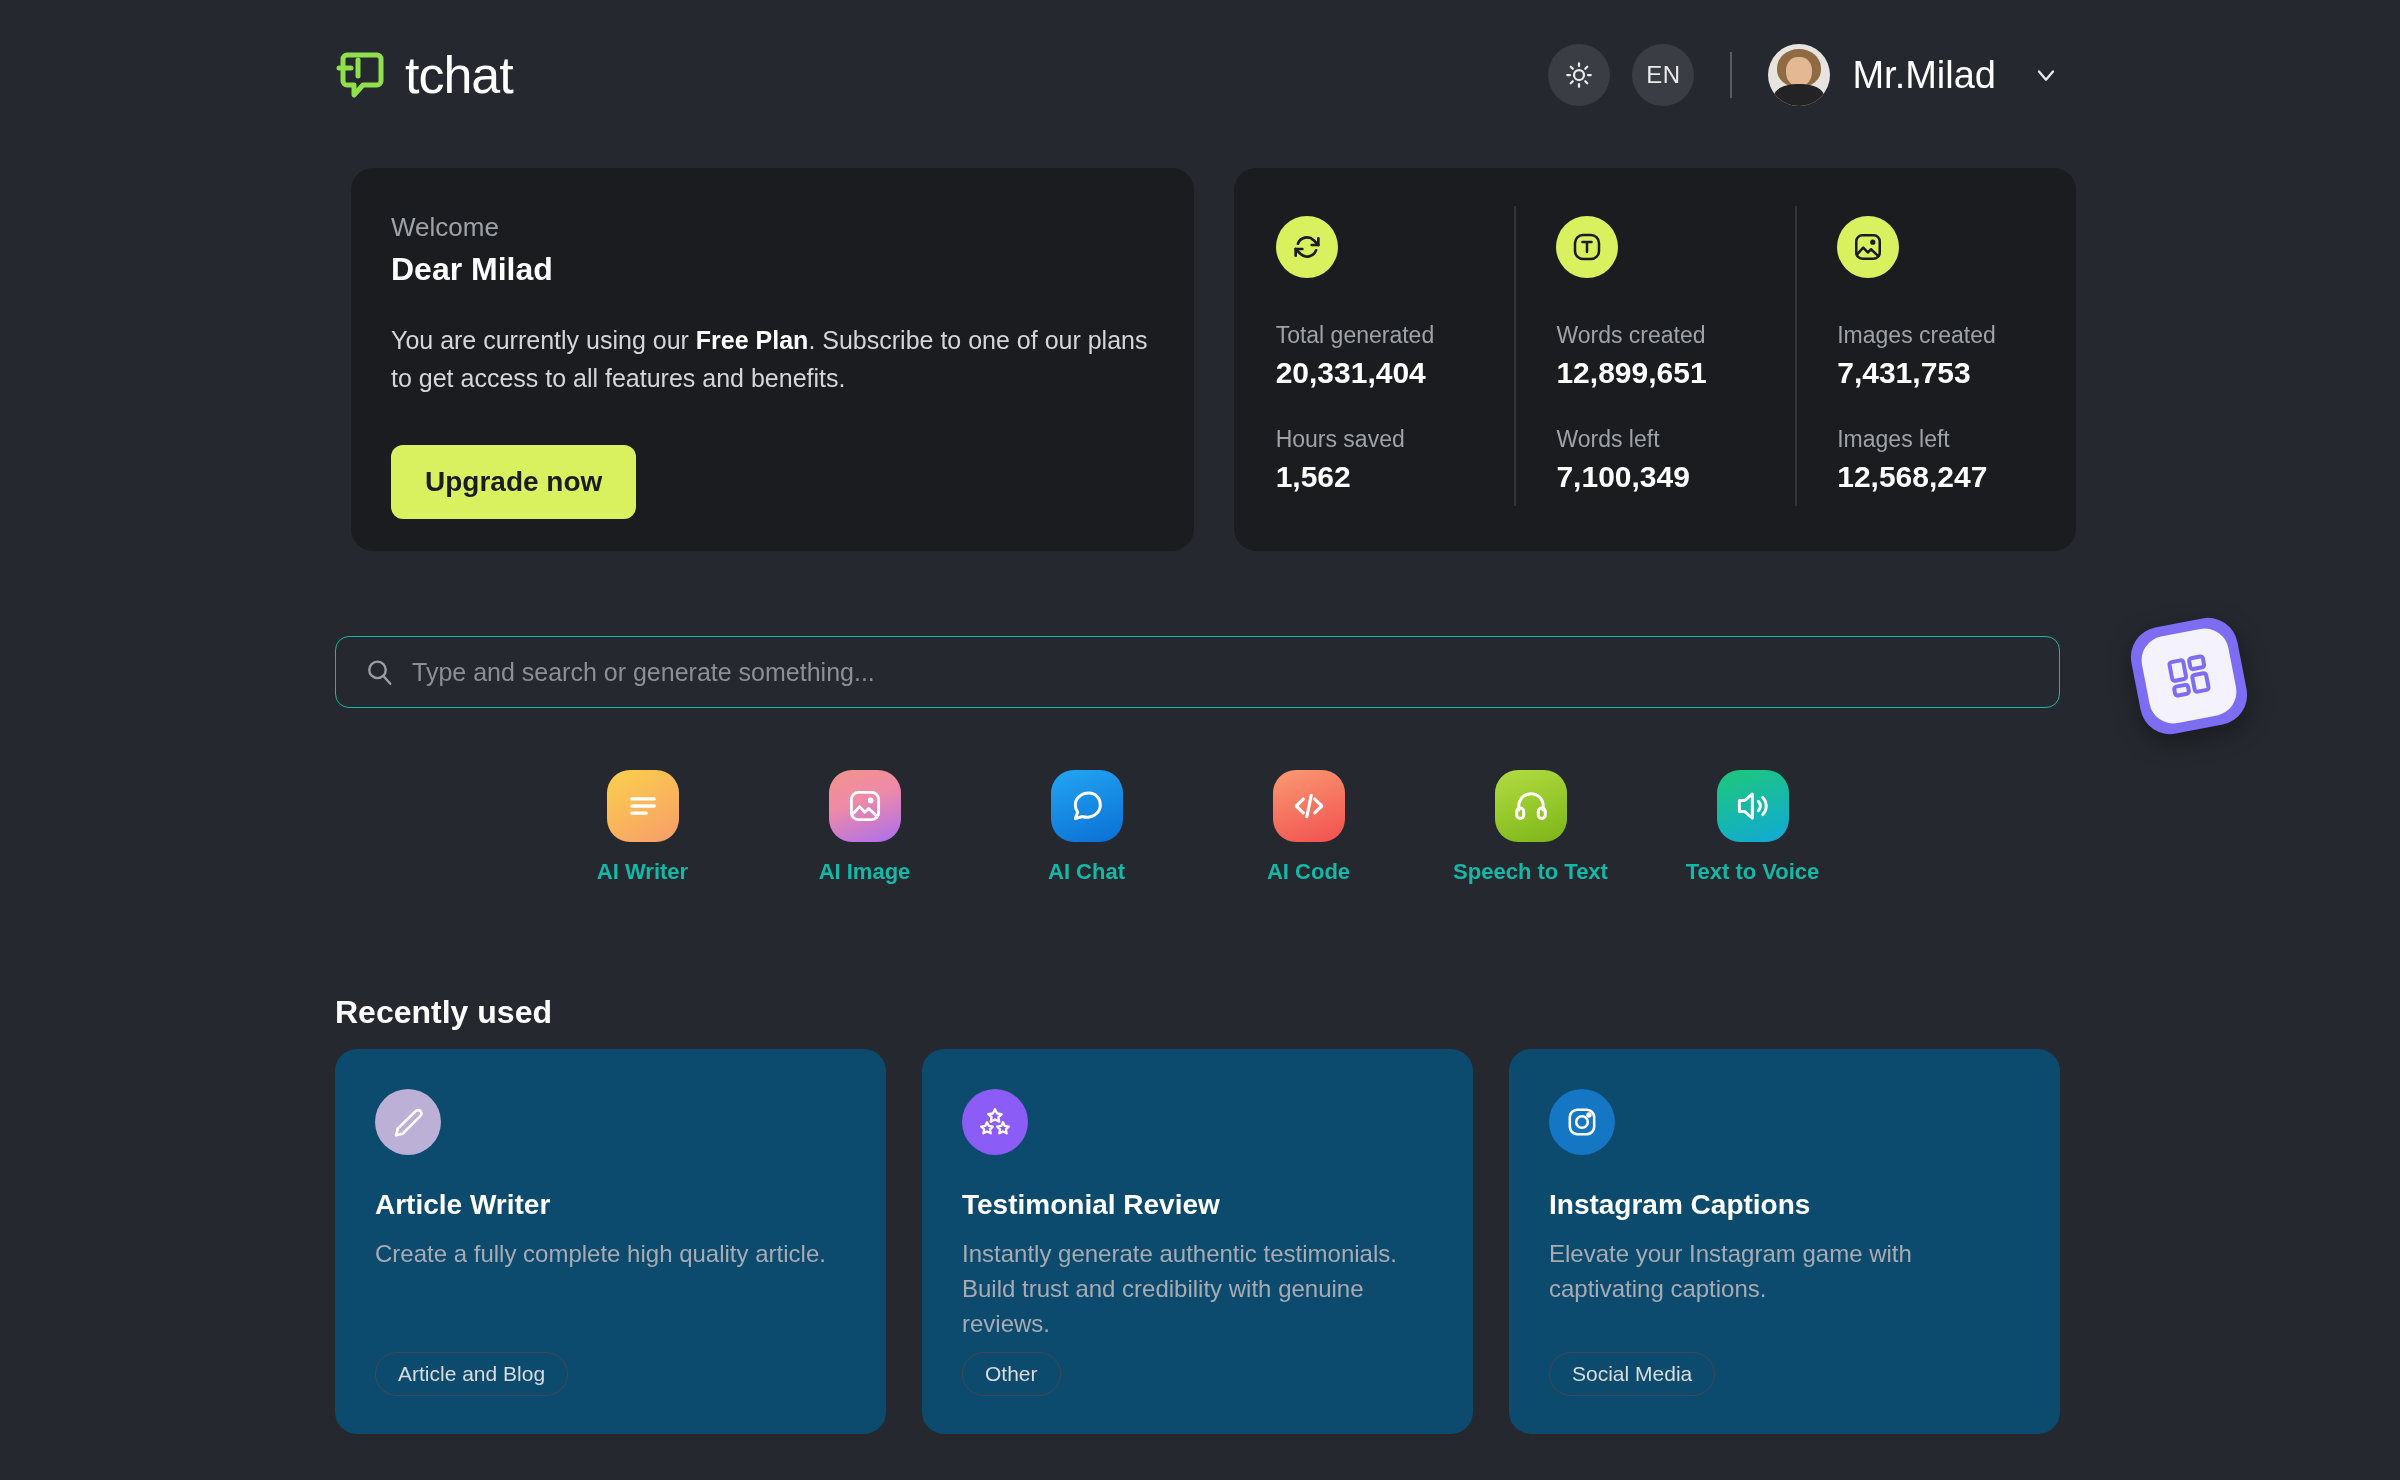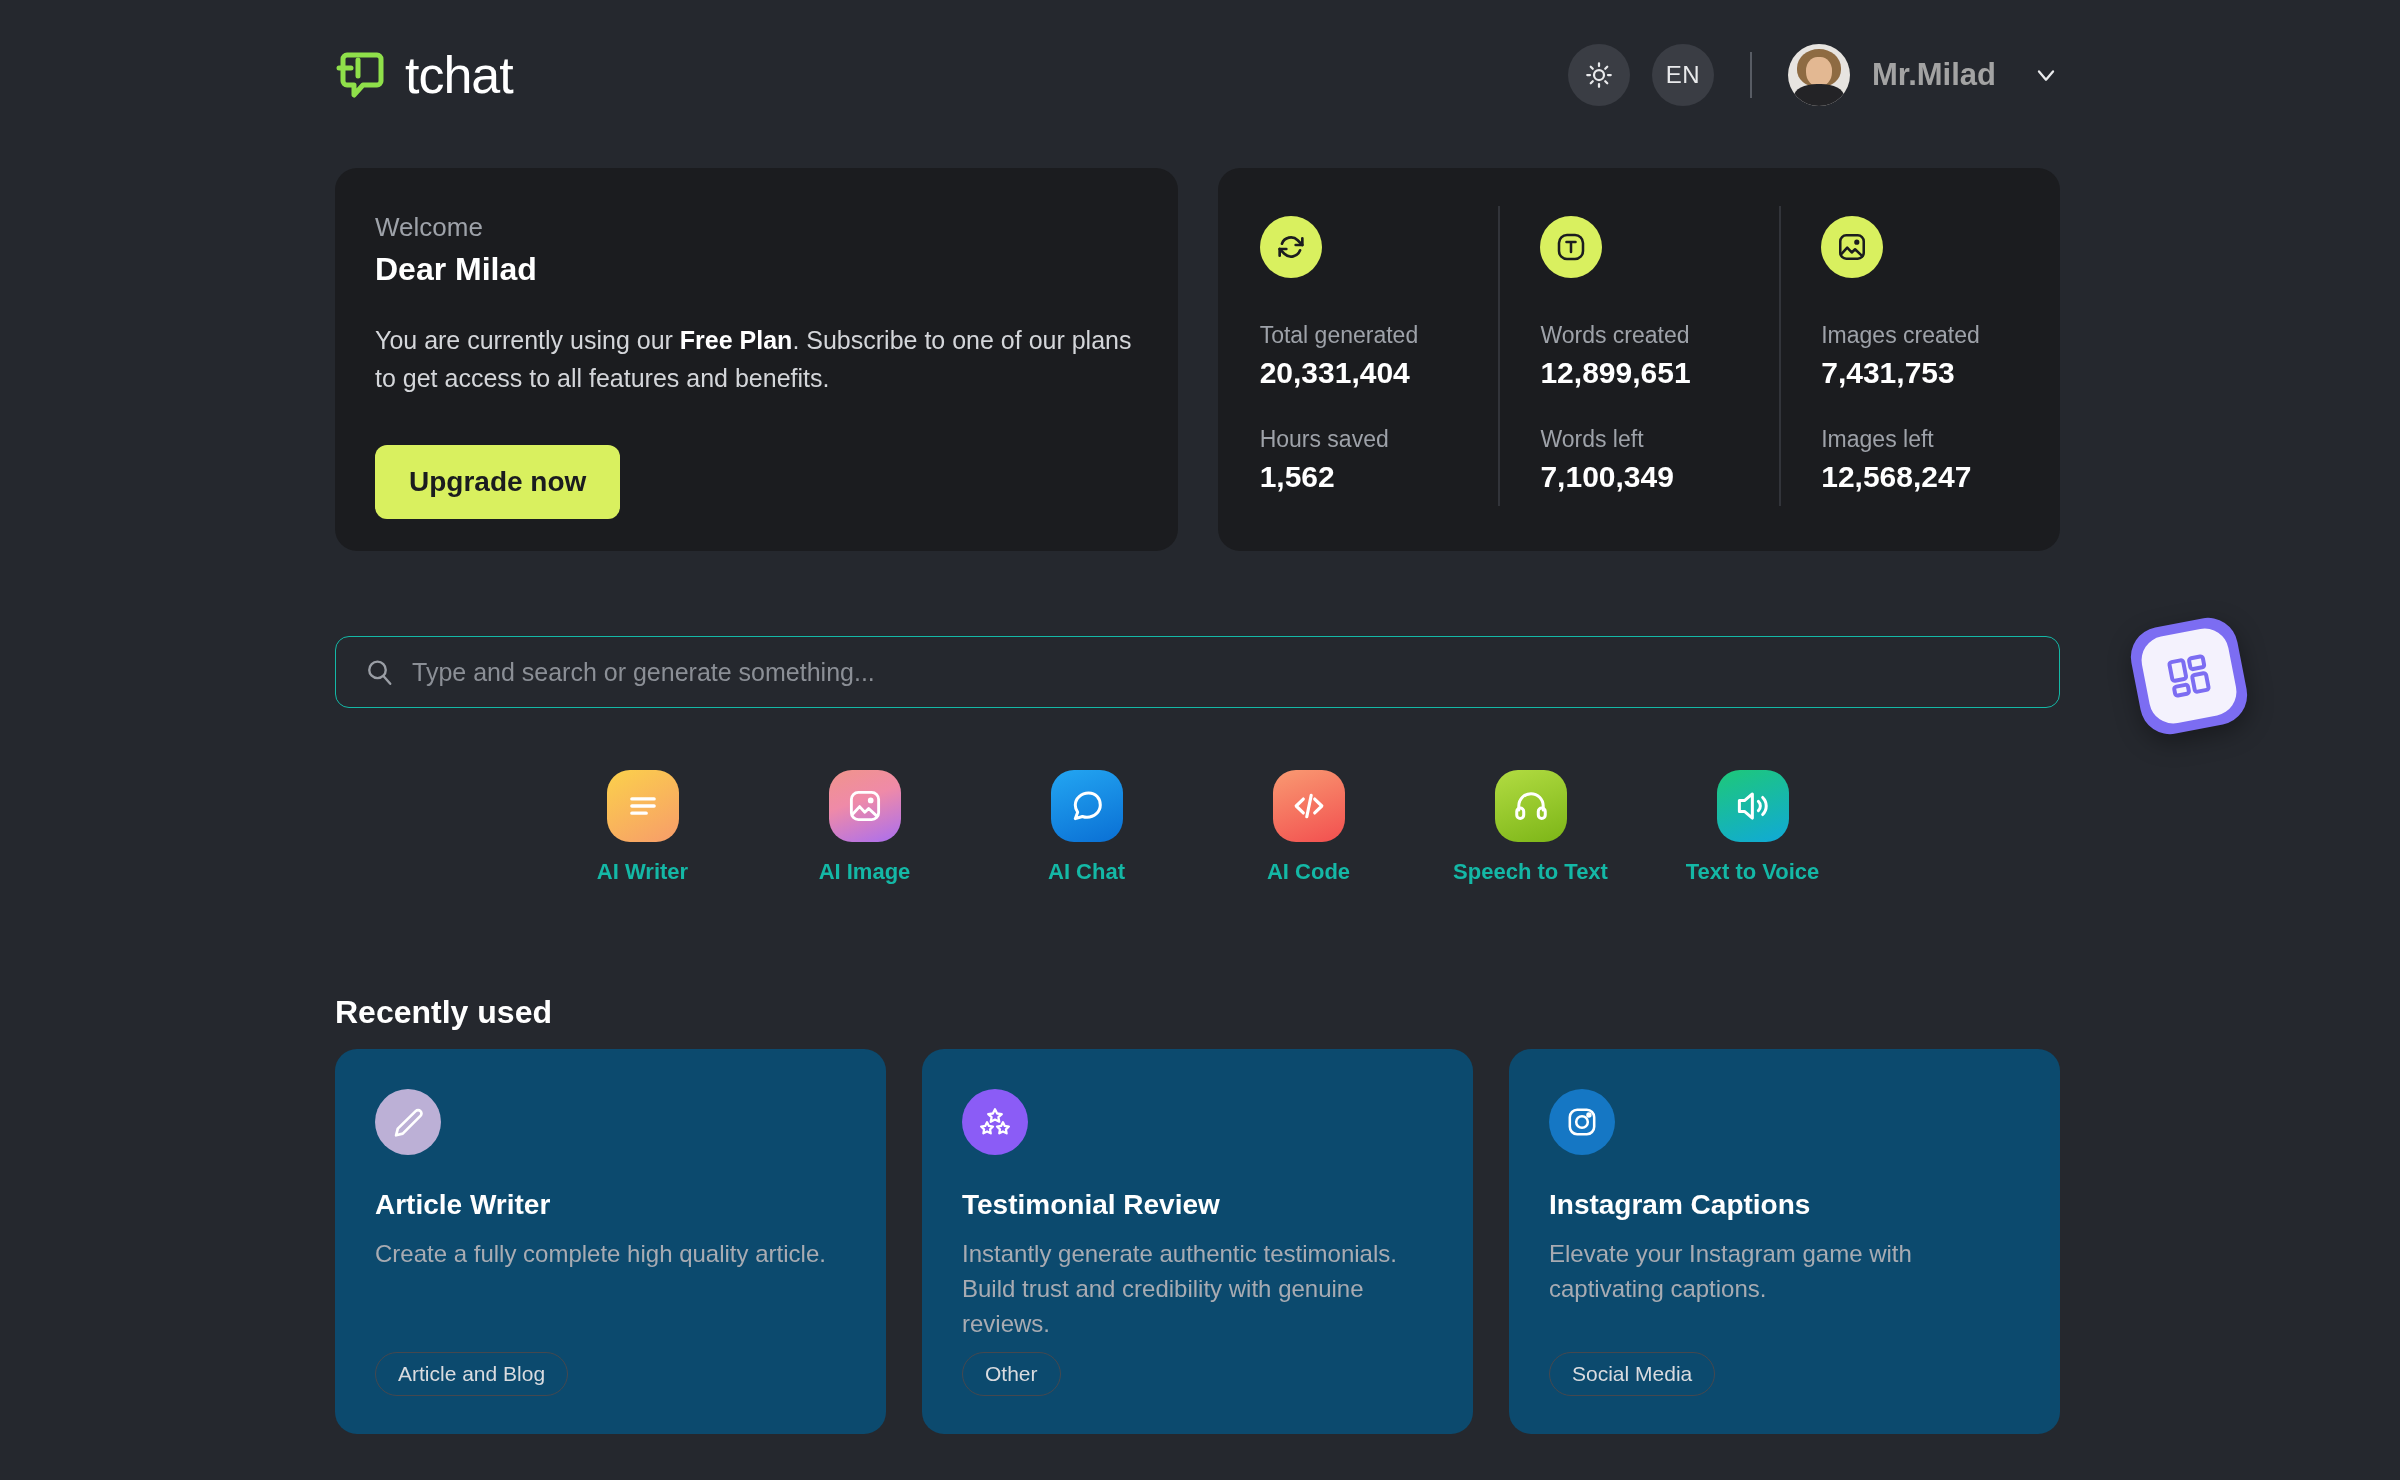--- a/index.html
+++ b/index.html
@@ -36,26 +36,26 @@
   .avatar {
     width:62px; height:62px; border-radius:50%;
     background:#e7e4e0; overflow:hidden; position:relative; flex:none;
   }
   .avatar .hair { position:absolute; left:9px; top:5px; width:44px; height:38px;
     background:#8e6b42; border-radius:50% 50% 45% 45%; }
   .avatar .face { position:absolute; left:18px; top:13px; width:26px; height:30px;
     background:#e3b892; border-radius:46% 46% 52% 52%; }
   .avatar .body { position:absolute; left:6px; bottom:-4px; width:50px; height:26px;
     background:#232326; border-radius:46% 46% 0 0; }
-  .username { font-size:31px; color:#a3a3a3; font-weight:700; }
+  .username { font-size:38px; color:#ffffff; font-weight:400; }
   .chev { width:28px; height:28px; margin-left:14px; cursor:pointer; }
 
   
   .cards-row {
-    position:absolute; top:168px; left:335px;
+    position:absolute; top:168px; left:351px;
     width:1725px; display:flex; gap:40px;justify-content:space-between;
   }
   .card { background:#1b1c1f; border-radius:22px; }
 
   .welcome-card { width:845px; height:383px; padding:44px 44px 0 40px; }
   .wc-hello { font-size:26px; color:#9ea2a9; margin-bottom:8px; }
   .wc-name { font-size:32px; color:#ffffff; font-weight:700; margin-bottom:34px; }
   .wc-body { font-size:25px; color:#d4d6da; line-height:1.5; max-width:760px; }
   .wc-body b { color:#ffffff; font-weight:700; }
   .upgrade-btn {

